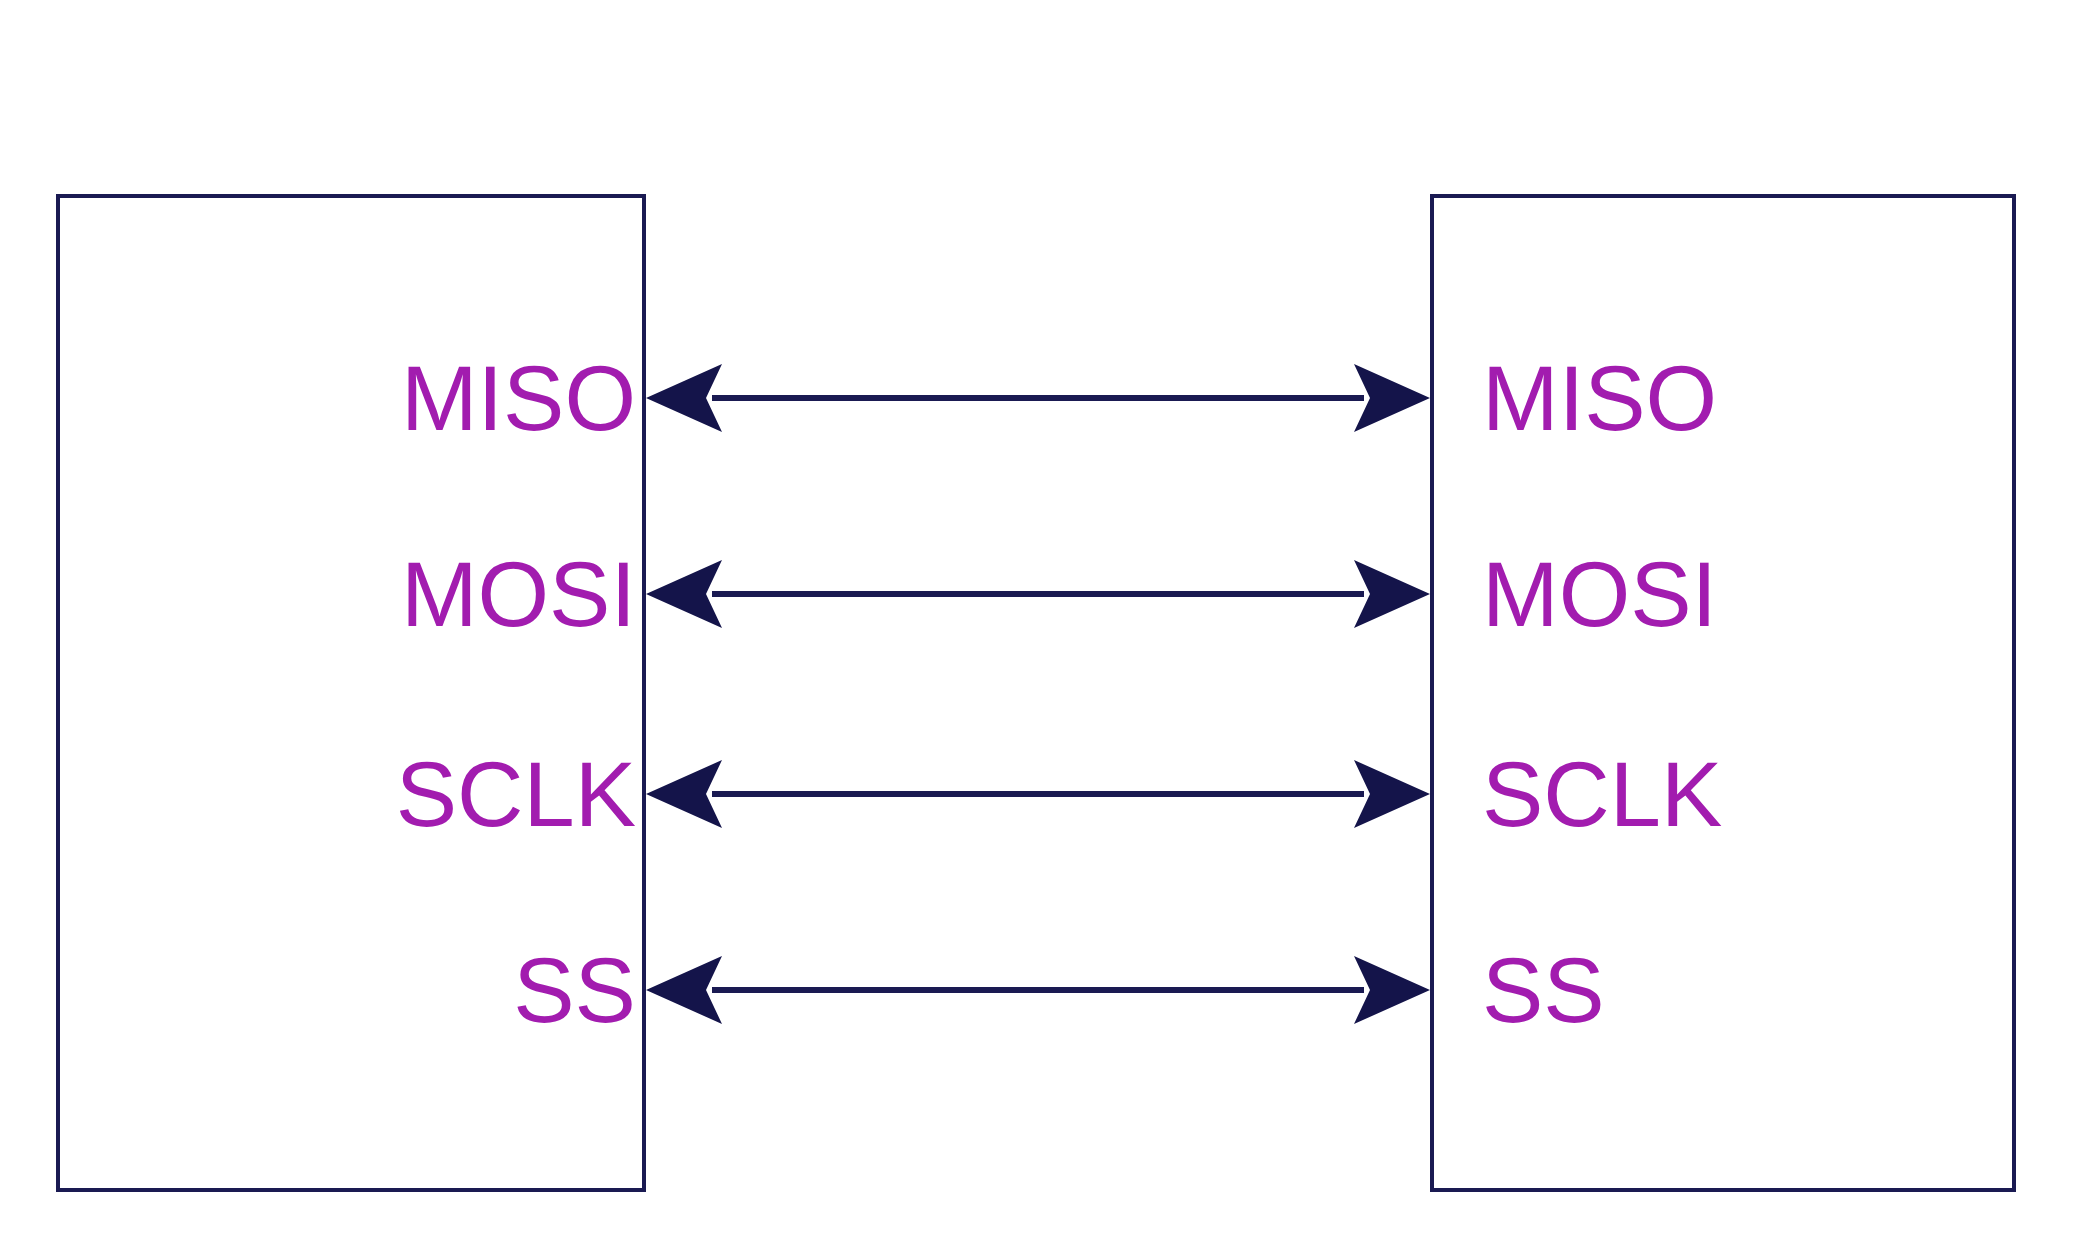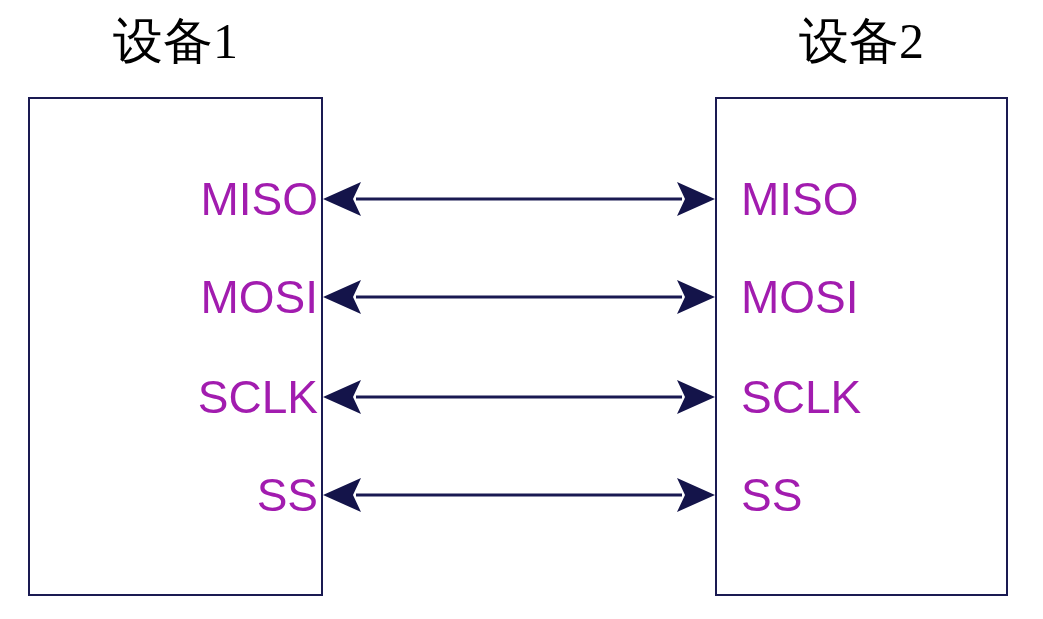--- a/index.html
+++ b/index.html
@@ -80,23 +80,21 @@
     height: 619px;
     pointer-events: none;
   }
   #arrow-layer svg { display: block; }
 </style>
 </head>
 <body>
 
 <div id="diagram-root">
 
-  <div class="device-title" id="title-left">设备1</div>
 
-  <div class="device-title" id="title-right">设备2</div>
 
   <div class="device-box" id="box-left"></div>
 
   <div class="device-box" id="box-right"></div>
 
   <div class="pins-left">
     <div class="pin-label left-pin" style="top:79px;">MISO</div>
     <div class="pin-label left-pin" style="top:177px;">MOSI</div>
     <div class="pin-label left-pin" style="top:277px;">SCLK</div>
     <div class="pin-label left-pin" style="top:375px;">SS</div>

